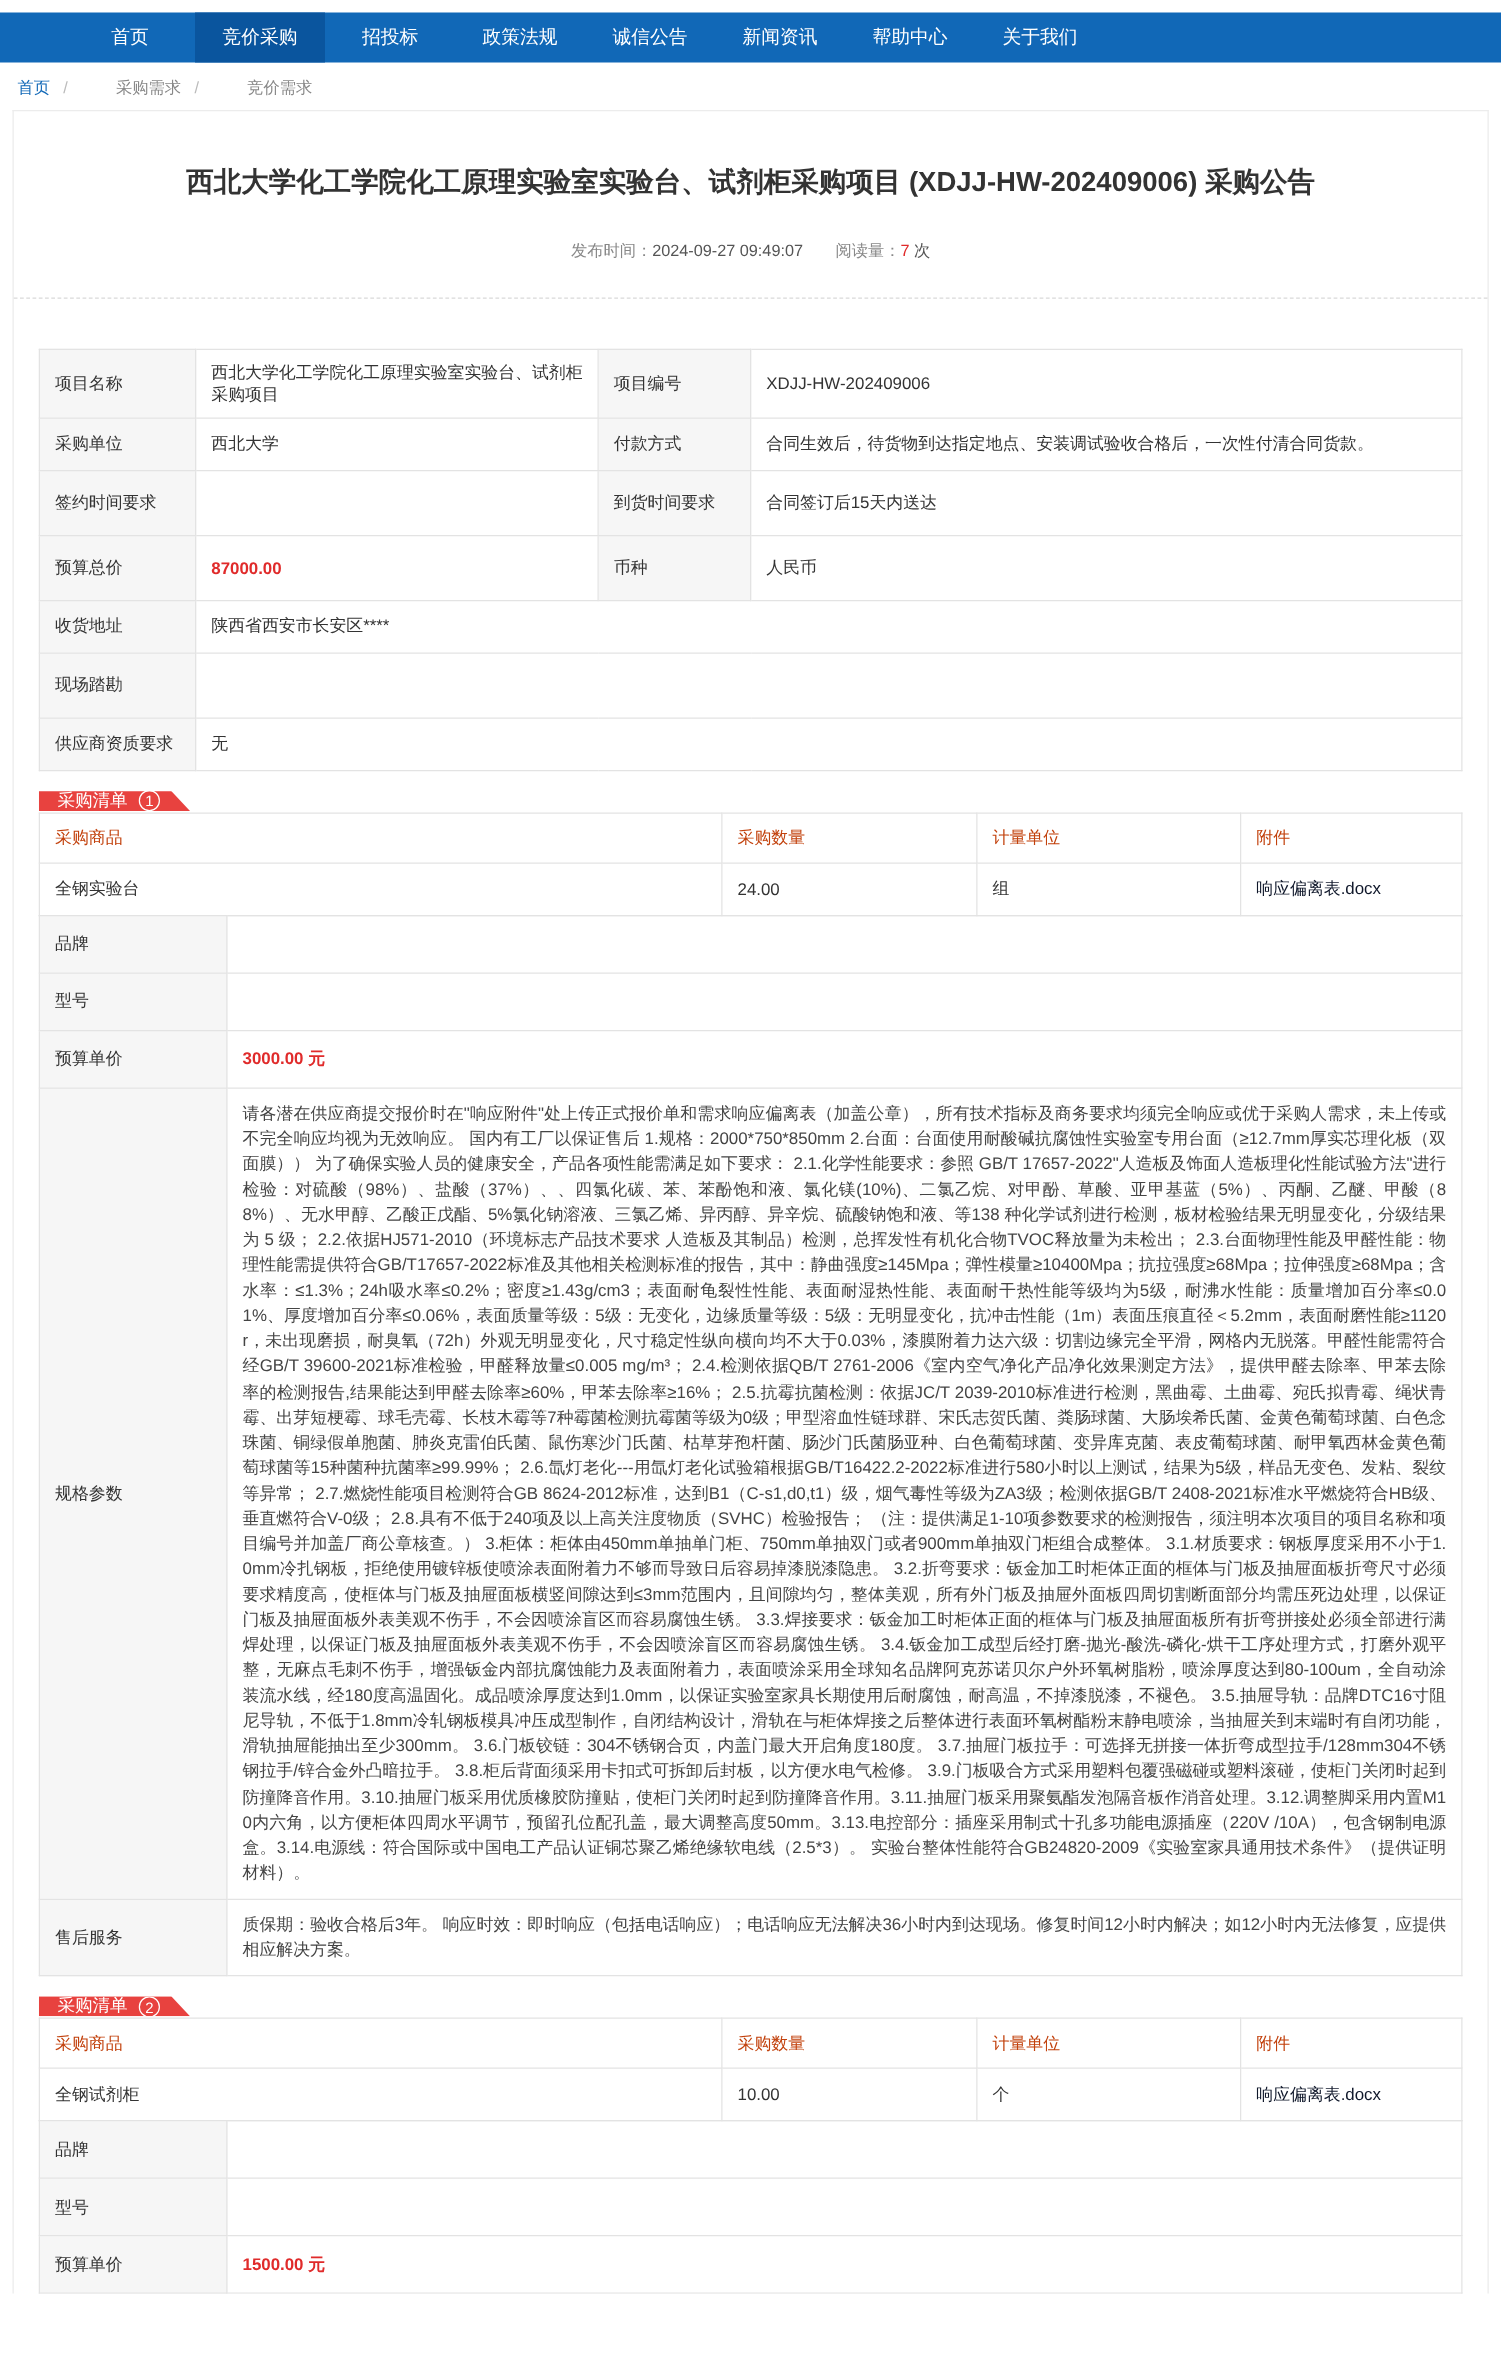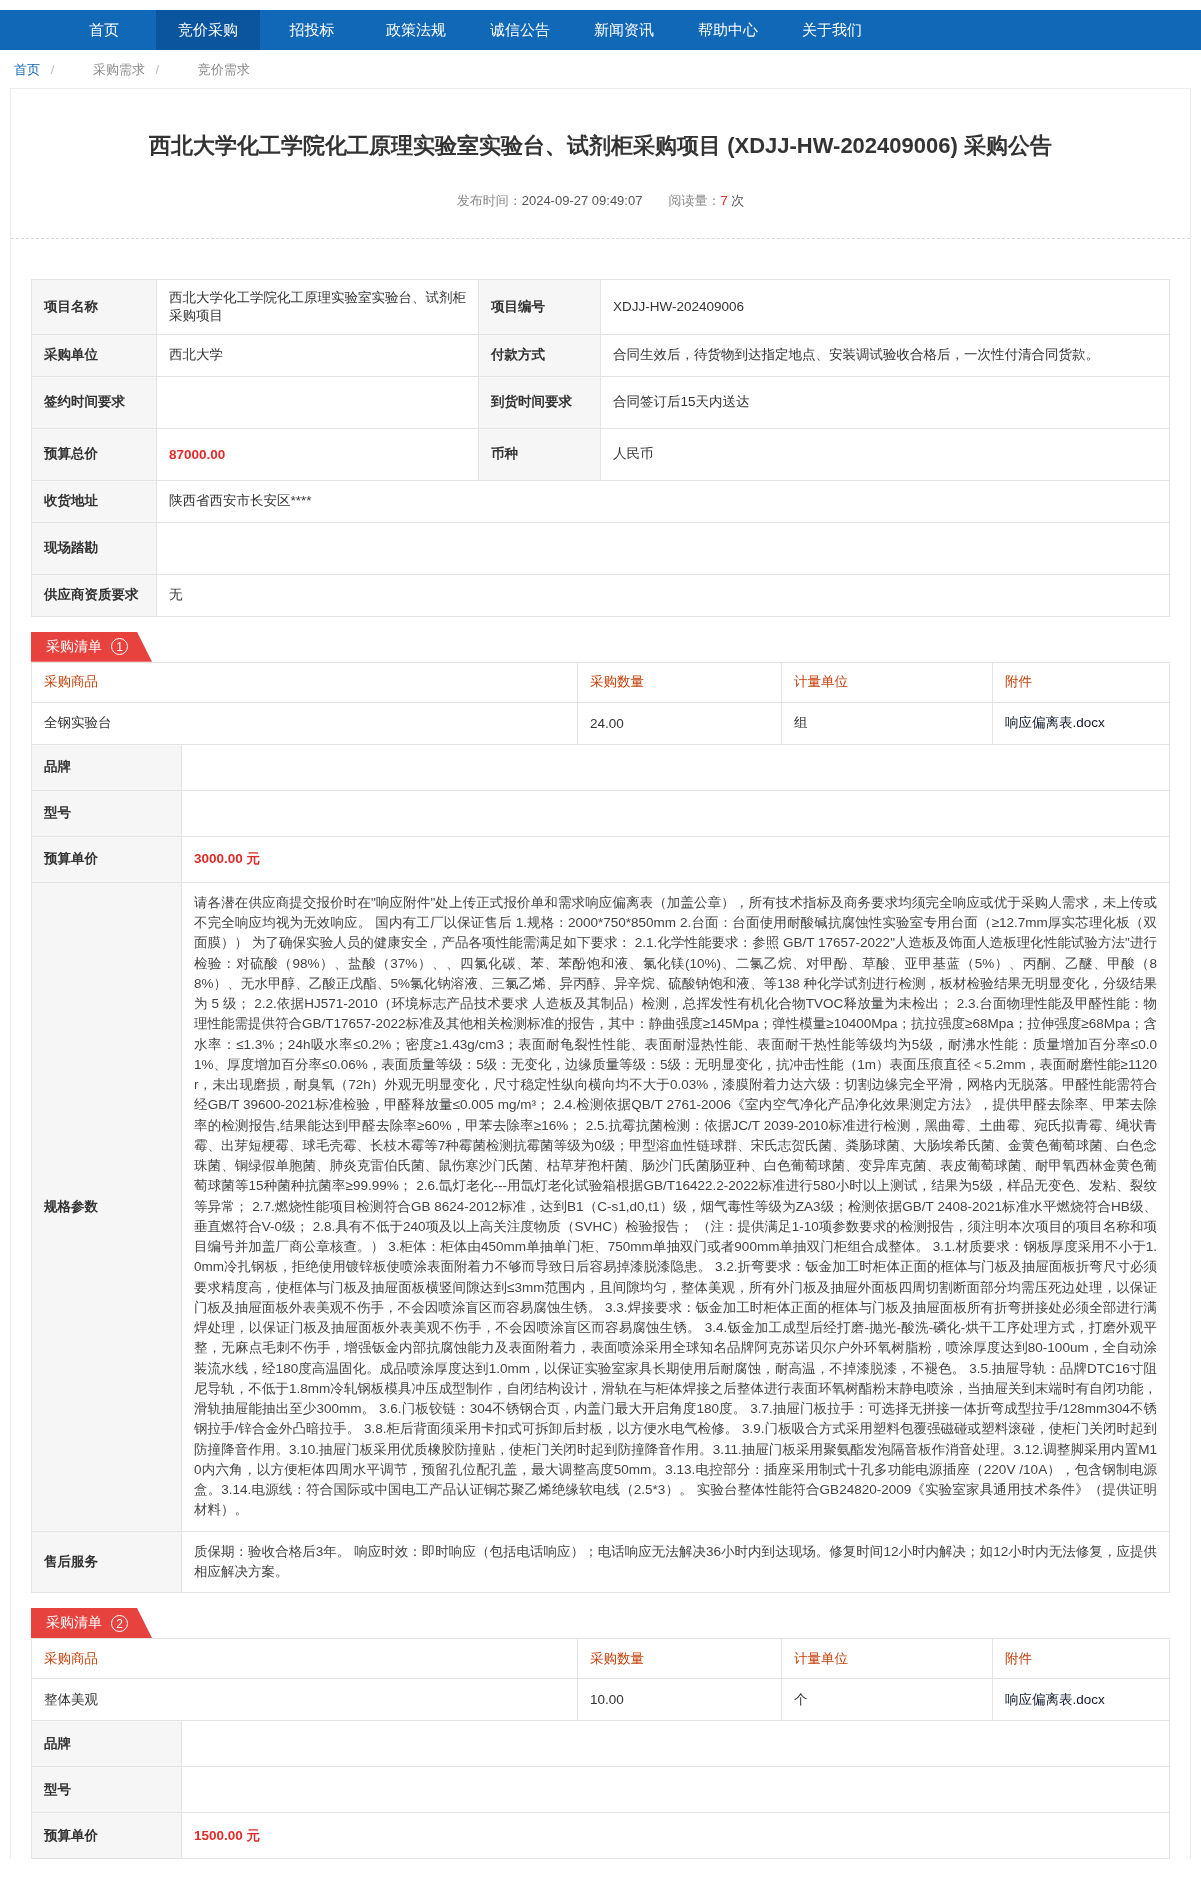--- a/index.html
+++ b/index.html
@@ -28,27 +28,27 @@
   .article-meta .val { color:#555; }
   .article-meta .gap { display:inline-block; width:26px; }
   .red { color:#e02b2b; }
 
   .card-body { padding:40px 20px 0; }
 
   table { width:100%; border-collapse:collapse; table-layout:fixed; font-size:13.5px; }
   td, th { border:1px solid #e3e3e3; padding:9px 12px; vertical-align:middle;
            text-align:left; word-break:break-all; }
   th { font-weight:normal; color:#c2410c; background:#fff; height:40px; }
-  .lbl { background:#f6f6f6; font-weight:bold; color:#333; }
+  .lbl { background:#f6f6f6; font-weight:normal; color:#333; }
   .info-table td { height:42px; }
   .info-table .tall td { height:52px; }
 
   .section { margin-top:15px; }
   .badge { display:inline-flex; align-items:center; gap:9px; background:#e8423f; color:#fff;
-           font-size:14px; height:30px; padding:0 24px 0 15px;
+           font-size:14px; height:16px; padding:0 24px 0 15px;
            clip-path:polygon(0 0, calc(100% - 15px) 0, 100% 100%, 0 100%); }
   .badge .num { width:17px; height:17px; border:1px solid #fff; border-radius:50%;
                 font-size:12px; line-height:16px; text-align:center; flex:0 0 auto; }
   .item-table td { height:42px; }
   .detail-table { margin-top:-1px; }
   .detail-table td { height:46px; }
   .spec-cell { line-height:1.5; text-align:justify; color:#444; padding:10px 12px; }
   .attach-link { color:#0f172a; text-decoration:none; cursor:pointer; }
 </style>
 </head>
@@ -204,21 +204,21 @@
               <col>
             </colgroup>
           <tbody>
               <tr>
             <th>采购商品</th>
             <th>采购数量</th>
             <th>计量单位</th>
             <th>附件</th>
           </tr>
           <tr>
-            <td>整体美观</td>
+            <td>全钢试剂柜</td>
             <td>10.00</td>
             <td>个</td>
             <td><a class="attach-link">响应偏离表.docx</a></td>
           </tr>
         </tbody>
           </table>
         <table class="detail-table">
           <colgroup>
               <col style="width:150px">
               <col>

